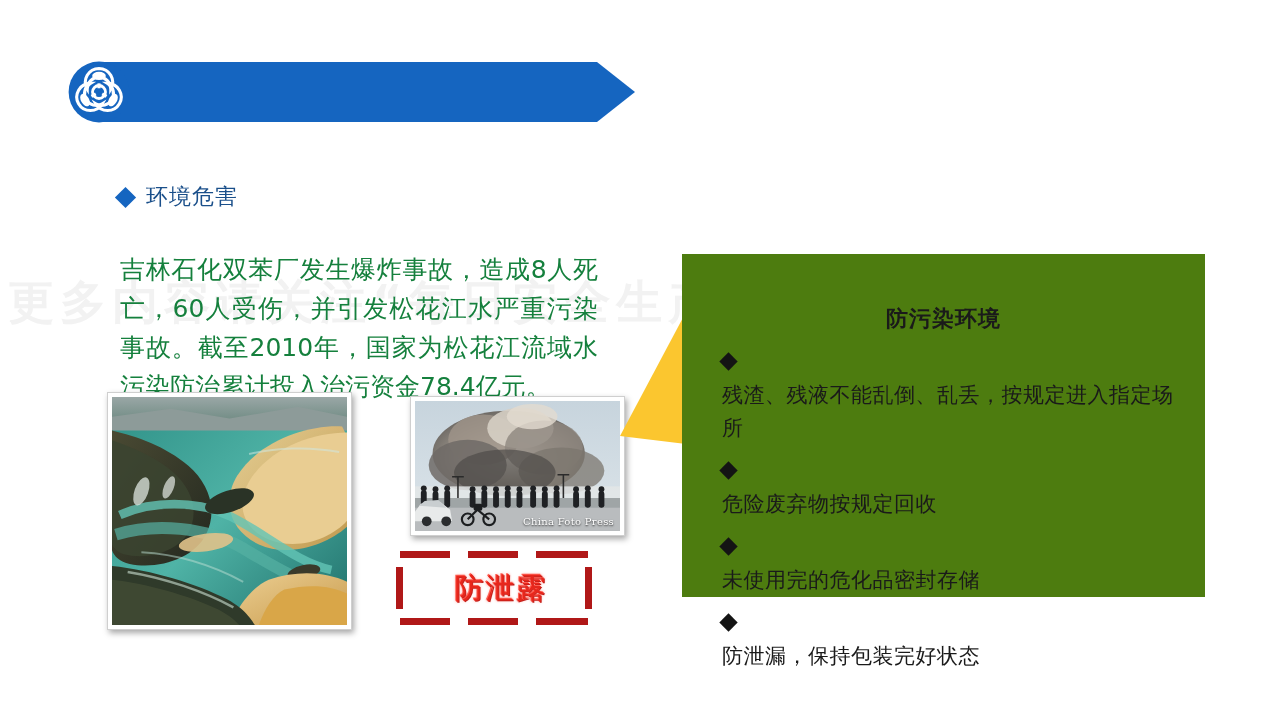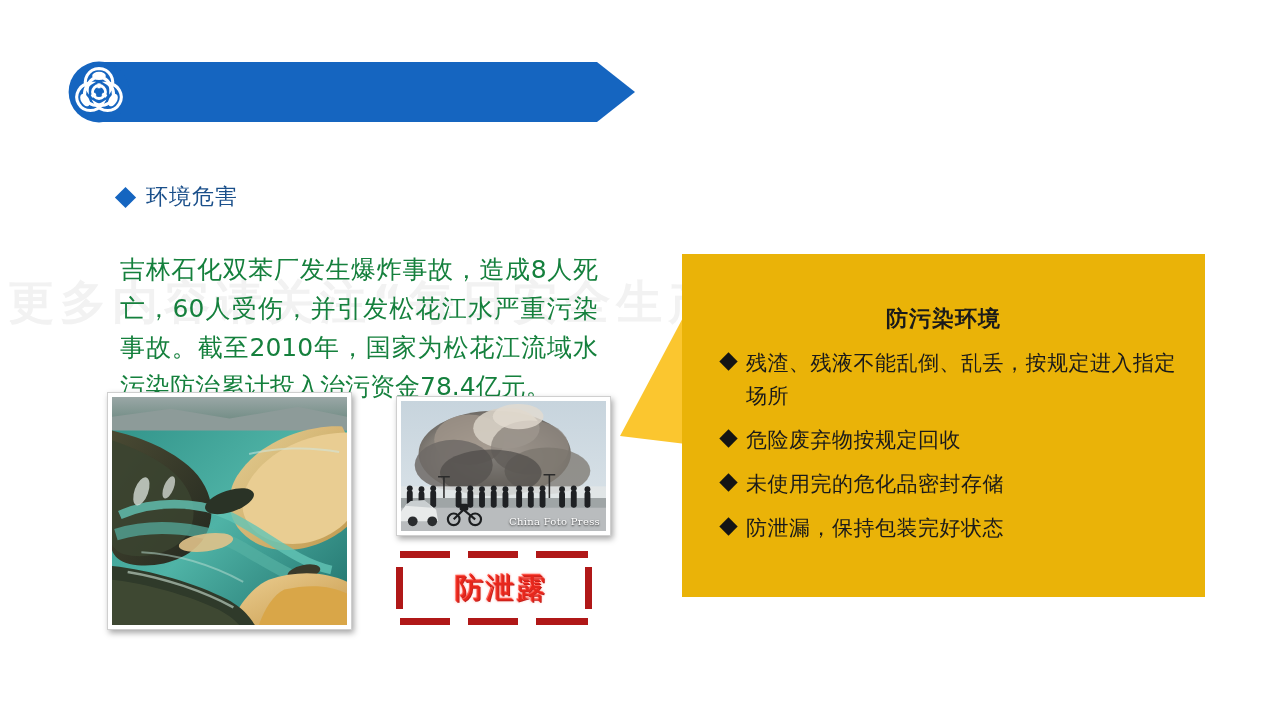--- a/index.html
+++ b/index.html
@@ -115,21 +115,21 @@
     box-sizing: border-box;
     overflow: hidden;
   }
   .photo-river {
     left: 107px;
     top: 392px;
     width: 245px;
     height: 238px;
   }
   .photo-explosion {
-    left: 396px;
+    left: 410px;
     top: 396px;
     width: 215px;
     height: 140px;
   }
   .photo-inner {
     position: relative;
     width: 100%;
     height: 100%;
     overflow: hidden;
   }
@@ -178,21 +178,21 @@
     margin-left: 7px;
   }
 
   
   .callout {
     position: absolute;
     left: 682px;
     top: 254px;
     width: 523px;
     height: 343px;
-    background: #eab308;
+    background: #4d7c0f;
   }
   .callout-tail {
     position: absolute;
     left: 620px;
     top: 312px;
     width: 66px;
     height: 132px;
   }
   .callout-title {
     position: absolute;
@@ -209,20 +209,21 @@
     position: absolute;
     left: 40px;
     top: 93px;
     width: 465px;
   }
   .callout-item {
     display: flex;
     align-items: flex-start;
     gap: 11px;
     margin-bottom: 11px;
+    flex-direction: column;
   }
   .callout-bullet {
     flex: 0 0 auto;
     width: 13px;
     height: 13px;
     background: #141414;
     transform: rotate(45deg);
     margin-top: 8px;
   }
   .callout-item-text {

